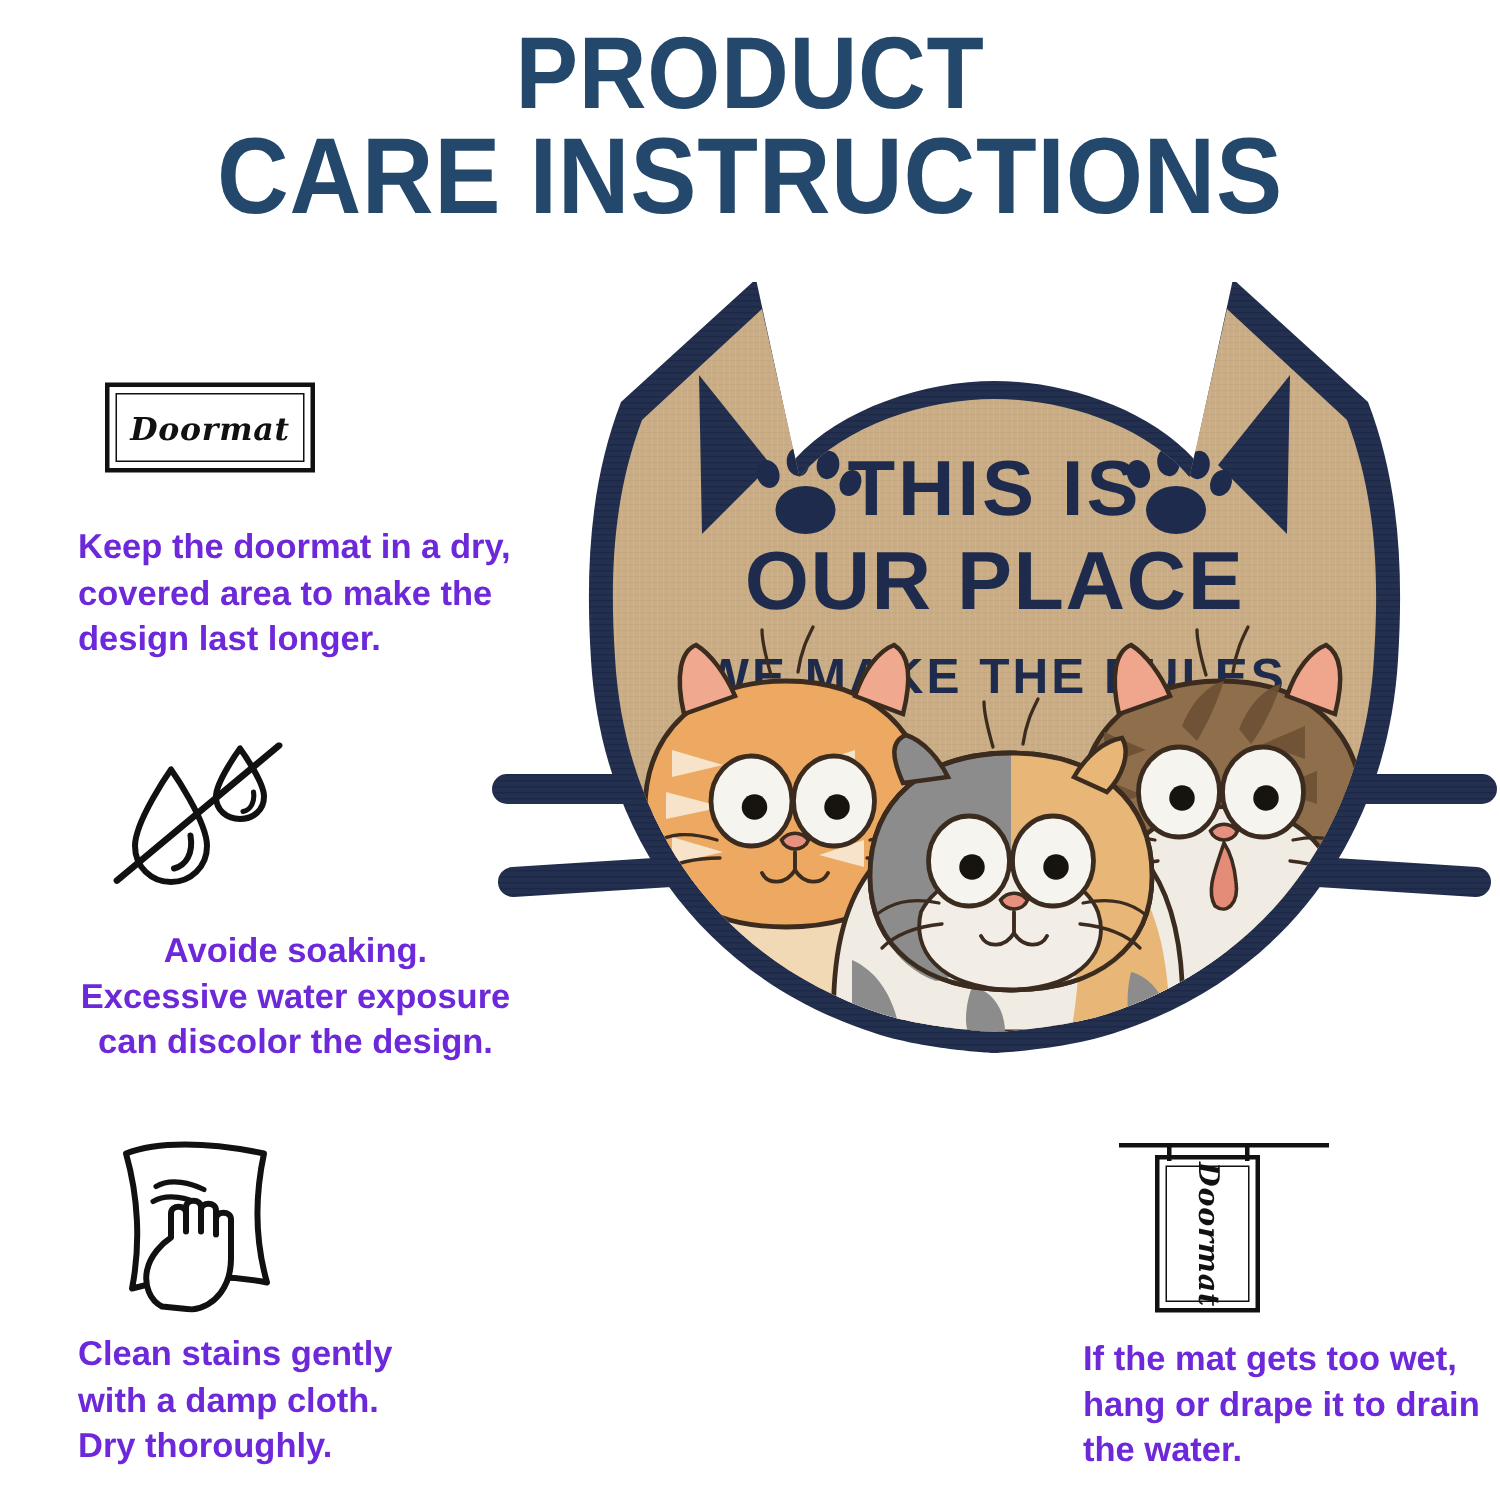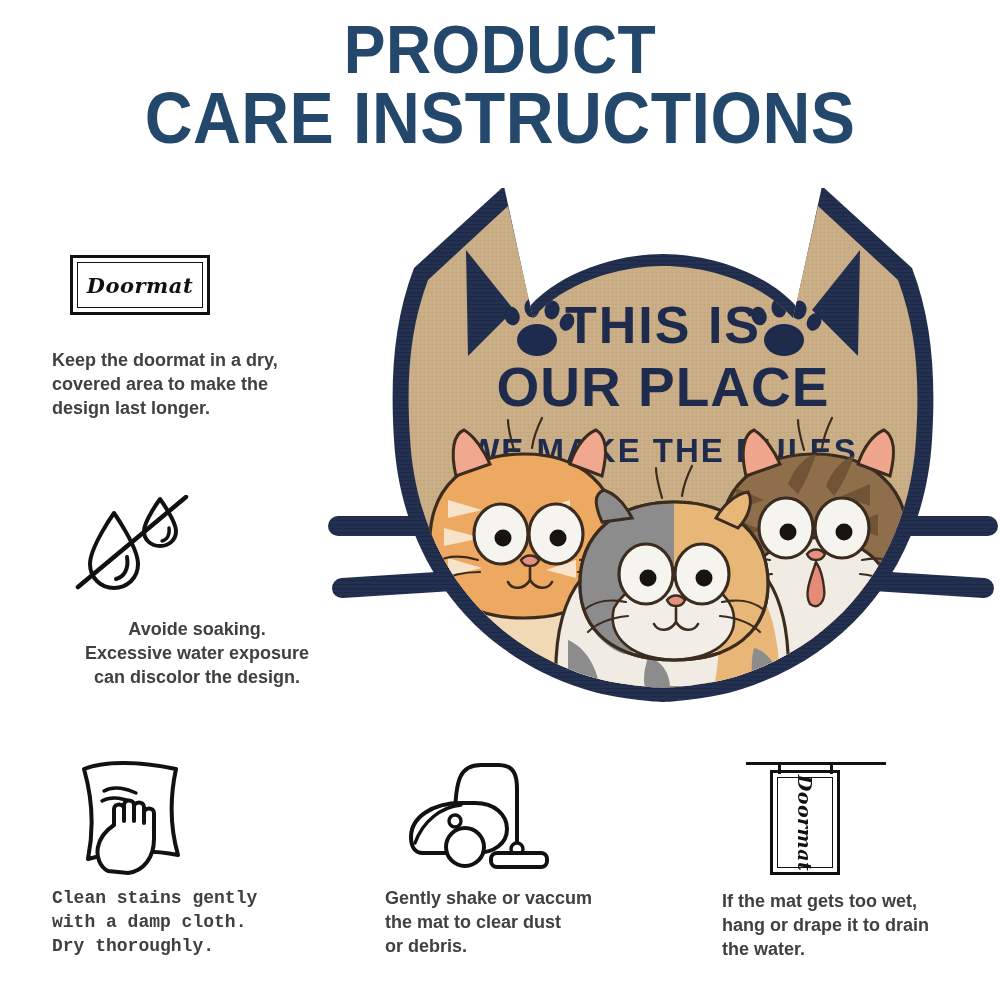--- a/index.html
+++ b/index.html
@@ -30,37 +30,37 @@
     font-size:72px;
     font-family:"Liberation Sans Narrow","Liberation Sans",sans-serif;
     transform:scaleX(0.92);
     margin-top:4px;
   }
 
   
   .care-item{position:absolute;}
   .care-icon{position:relative;}
   .care-text{
-    color:#404040;
+    color:#6d28d9;
     font-weight:bold;
-    font-size:18px;
+    font-size:23px;
     line-height:1.33;
     white-space:pre-line;
   }
 
   
   #item-doormat-dry{left:52px;top:255px;width:290px;}
   #item-doormat-dry .care-icon{width:150px;height:72px;margin-left:18px;}
   #item-doormat-dry .care-text{margin-top:22px;}
 
   #item-avoid-soak{left:52px;top:495px;width:290px;text-align:center;}
   #item-avoid-soak .care-icon{width:120px;height:105px;margin-left:20px;}
   #item-avoid-soak .care-text{margin-top:18px;}
 
-  #item-clean-stains{left:52px;top:755px;width:300px;font-family:Liberation Mono, monospace;}
+  #item-clean-stains{left:52px;top:755px;width:300px;}
   #item-clean-stains .care-icon{width:130px;height:120px;margin-left:18px;}
   #item-clean-stains .care-text{margin-top:12px;}
 
   #item-vacuum{left:385px;top:755px;width:300px;}
   #item-vacuum .care-icon{width:195px;height:120px;margin-left:18px;}
   #item-vacuum .care-text{margin-top:12px;}
 
   #item-hang-dry{left:722px;top:750px;width:290px;}
   #item-hang-dry .care-icon{width:160px;height:130px;margin-left:18px;}
   #item-hang-dry .care-text{margin-top:10px;}
@@ -175,43 +175,20 @@
                  L64 52 C64 46 74 46 74 52 L74 68
                  L74 58 C74 52 84 52 84 58 L84 84
                  C84 102 74 116 58 118 Z" fill="#fff" stroke="#111" stroke-width="4" stroke-linejoin="round"></path>
       </svg>
     </div>
     <div class="care-text">Clean stains gently
 with a damp cloth.
 Dry thoroughly.</div>
   </div>
 
-  <div class="care-item" id="item-vacuum">
-    <div class="care-icon">
-      <svg viewBox="0 0 195 120" width="195" height="120">
-
-        <path d="M52 66 C52 22 58 10 78 10 L96 10 C112 10 114 22 114 34 L114 94" fill="none" stroke="#111" stroke-width="4" stroke-linecap="round"></path>
-
-        <path d="M8 82 C8 62 30 48 58 48 L72 48 C92 48 104 60 104 74
-                 C104 88 92 98 72 98 L20 98 C12 98 8 92 8 82 Z" fill="#fff" stroke="#111" stroke-width="4" stroke-linejoin="round"></path>
-
-        <path d="M12 88 C20 66 38 52 58 50" fill="none" stroke="#111" stroke-width="3.4" stroke-linecap="round"></path>
-
-        <circle cx="62" cy="92" r="19" fill="#fff" stroke="#111" stroke-width="4"></circle>
-
-        <circle cx="52" cy="66" r="6" fill="#fff" stroke="#111" stroke-width="3.4"></circle>
-
-        <circle cx="114" cy="94" r="6" fill="#fff" stroke="#111" stroke-width="3.4"></circle>
-        <rect x="88" y="98" width="56" height="14" rx="6" fill="#fff" stroke="#111" stroke-width="4"></rect>
-      </svg>
-    </div>
-    <div class="care-text">Gently shake or vaccum
-the mat to clear dust
-or debris.</div>
-  </div>
 
   <div class="care-item" id="item-hang-dry">
     <div class="care-icon">
       <div class="hang-wrap">
         <div class="hang-rail"></div>
         <div class="hang-hook1"></div>
         <div class="hang-hook2"></div>
         <div class="hang-mat">
           <div class="hang-mat-inner">
             <span class="script-label">Doormat</span>

